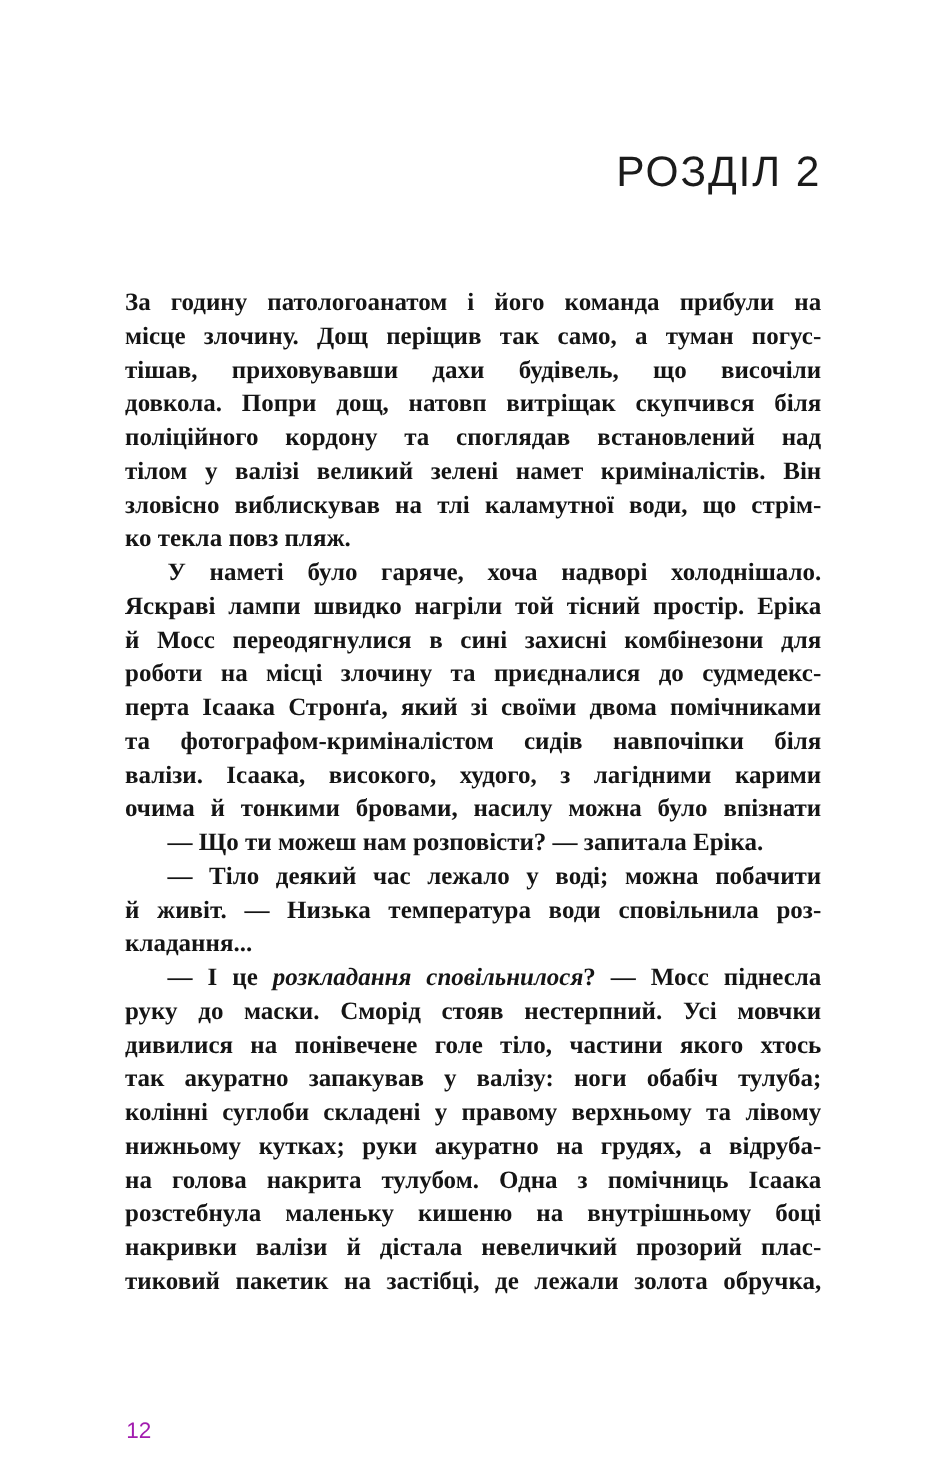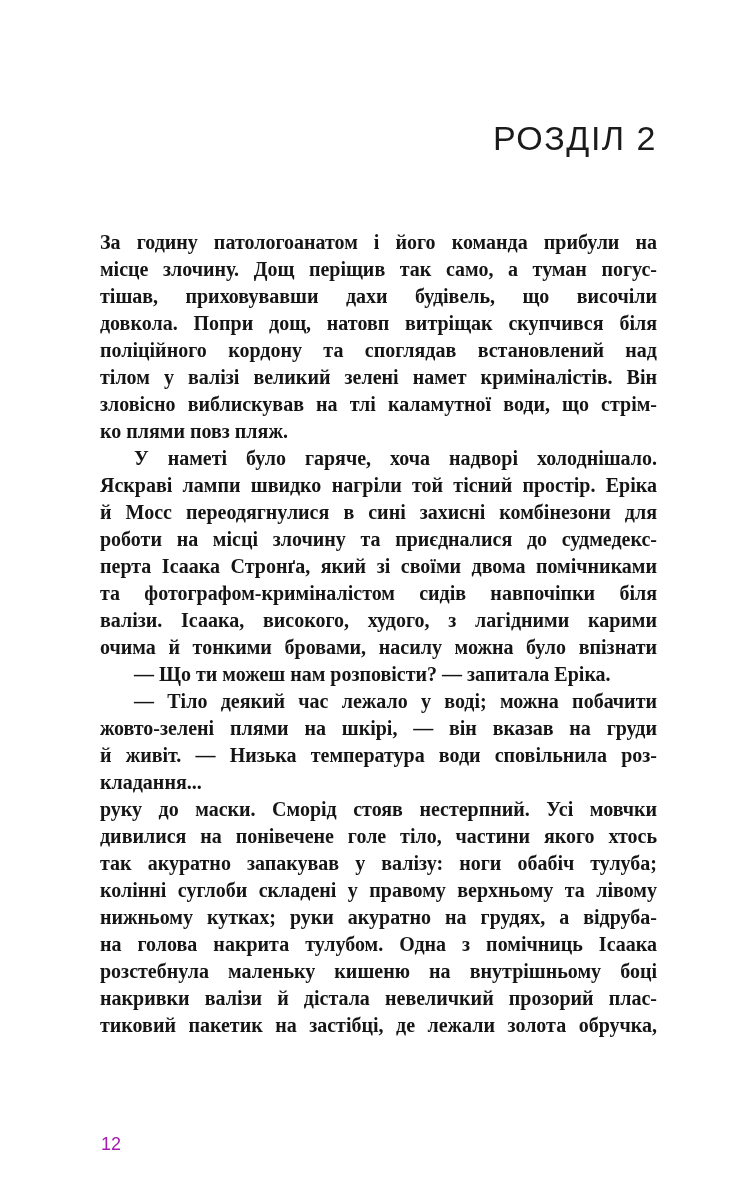--- a/index.html
+++ b/index.html
@@ -82,42 +82,42 @@
 
   <div class="text-body" id="text-body">
       <div class="paragraph">
         <div class="line">За годину патологоанатом і його команда прибули на</div>
         <div class="line">місце злочину. Дощ періщив так само, а туман погус-</div>
         <div class="line">тішав, приховувавши дахи будівель, що височіли</div>
         <div class="line">довкола. Попри дощ, натовп витріщак скупчився біля</div>
         <div class="line">поліційного кордону та споглядав встановлений над</div>
         <div class="line">тілом у валізі великий зелені намет криміналістів. Він</div>
         <div class="line">зловісно виблискував на тлі каламутної води, що стрім-</div>
-        <div class="line flush-left">ко плями повз пляж.</div>
+        <div class="line flush-left">ко текла повз пляж.</div>
       </div>
       <div class="paragraph">
         <div class="line indent">У наметі було гаряче, хоча надворі холоднішало.</div>
         <div class="line">Яскраві лампи швидко нагріли той тісний простір. Еріка</div>
         <div class="line">й Мосс переодягнулися в сині захисні комбінезони для</div>
         <div class="line">роботи на місці злочину та приєдналися до судмедекс-</div>
         <div class="line">перта Ісаака Стронґа, який зі своїми двома помічниками</div>
         <div class="line">та фотографом-криміналістом сидів навпочіпки біля</div>
         <div class="line">валізи. Ісаака, високого, худого, з лагідними карими</div>
         <div class="line">очима й тонкими бровами, насилу можна було впізнати</div>
       </div>
       <div class="paragraph">
         <div class="line indent flush-left">— Що ти можеш нам розповісти? — запитала Еріка.</div>
       </div>
       <div class="paragraph">
         <div class="line indent">— Тіло деякий час лежало у воді; можна побачити</div>
-        <div class="line">жовто-зелені плями на шкірі, — він вказав на груди</div>
         <div class="line">й живіт. — Низька температура води сповільнила роз-</div>
         <div class="line flush-left">кладання...</div>
       </div>
       <div class="paragraph">
+        <div class="line indent"><span class="seg">— І це </span><span class="seg-italic">розкладання сповільнилося</span><span class="seg">? — Мосс піднесла</span></div>
         <div class="line">руку до маски. Сморід стояв нестерпний. Усі мовчки</div>
         <div class="line">дивилися на понівечене голе тіло, частини якого хтось</div>
         <div class="line">так акуратно запакував у валізу: ноги обабіч тулуба;</div>
         <div class="line">колінні суглоби складені у правому верхньому та лівому</div>
         <div class="line">нижньому кутках; руки акуратно на грудях, а відруба-</div>
         <div class="line">на голова накрита тулубом. Одна з помічниць Ісаака</div>
         <div class="line">розстебнула маленьку кишеню на внутрішньому боці</div>
         <div class="line">накривки валізи й дістала невеличкий прозорий плас-</div>
         <div class="line">тиковий пакетик на застібці, де лежали золота обручка,</div>
       </div>

